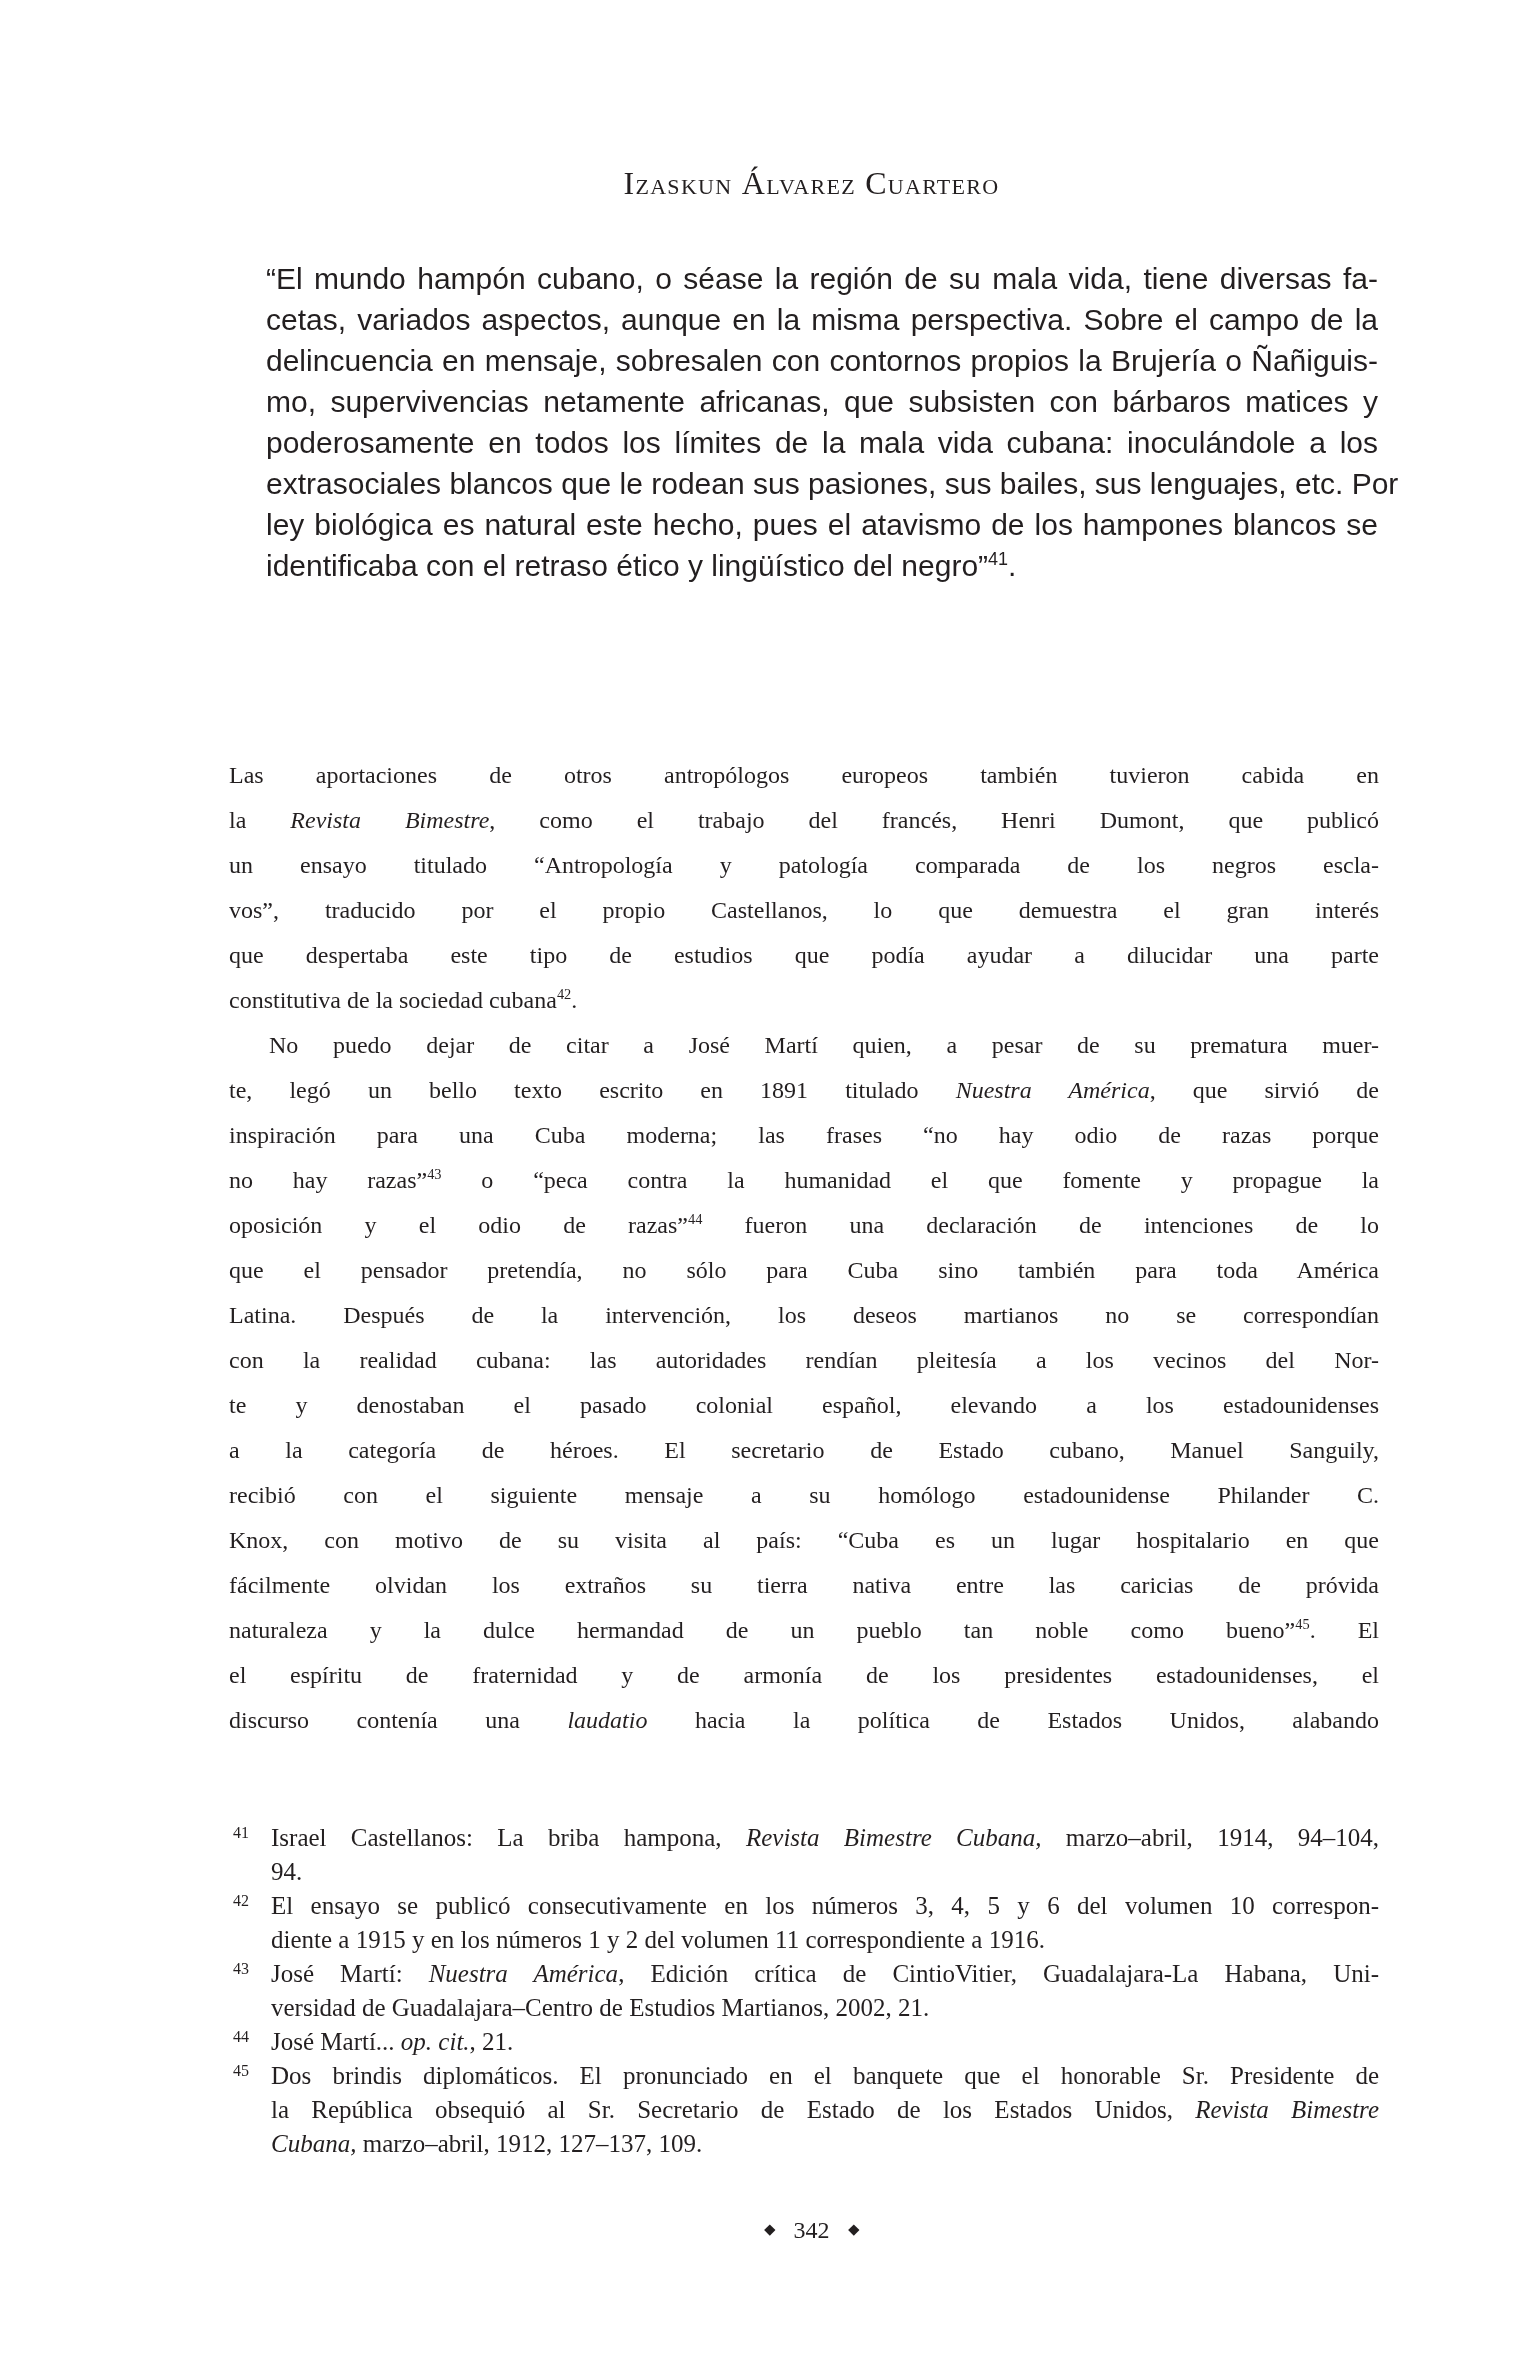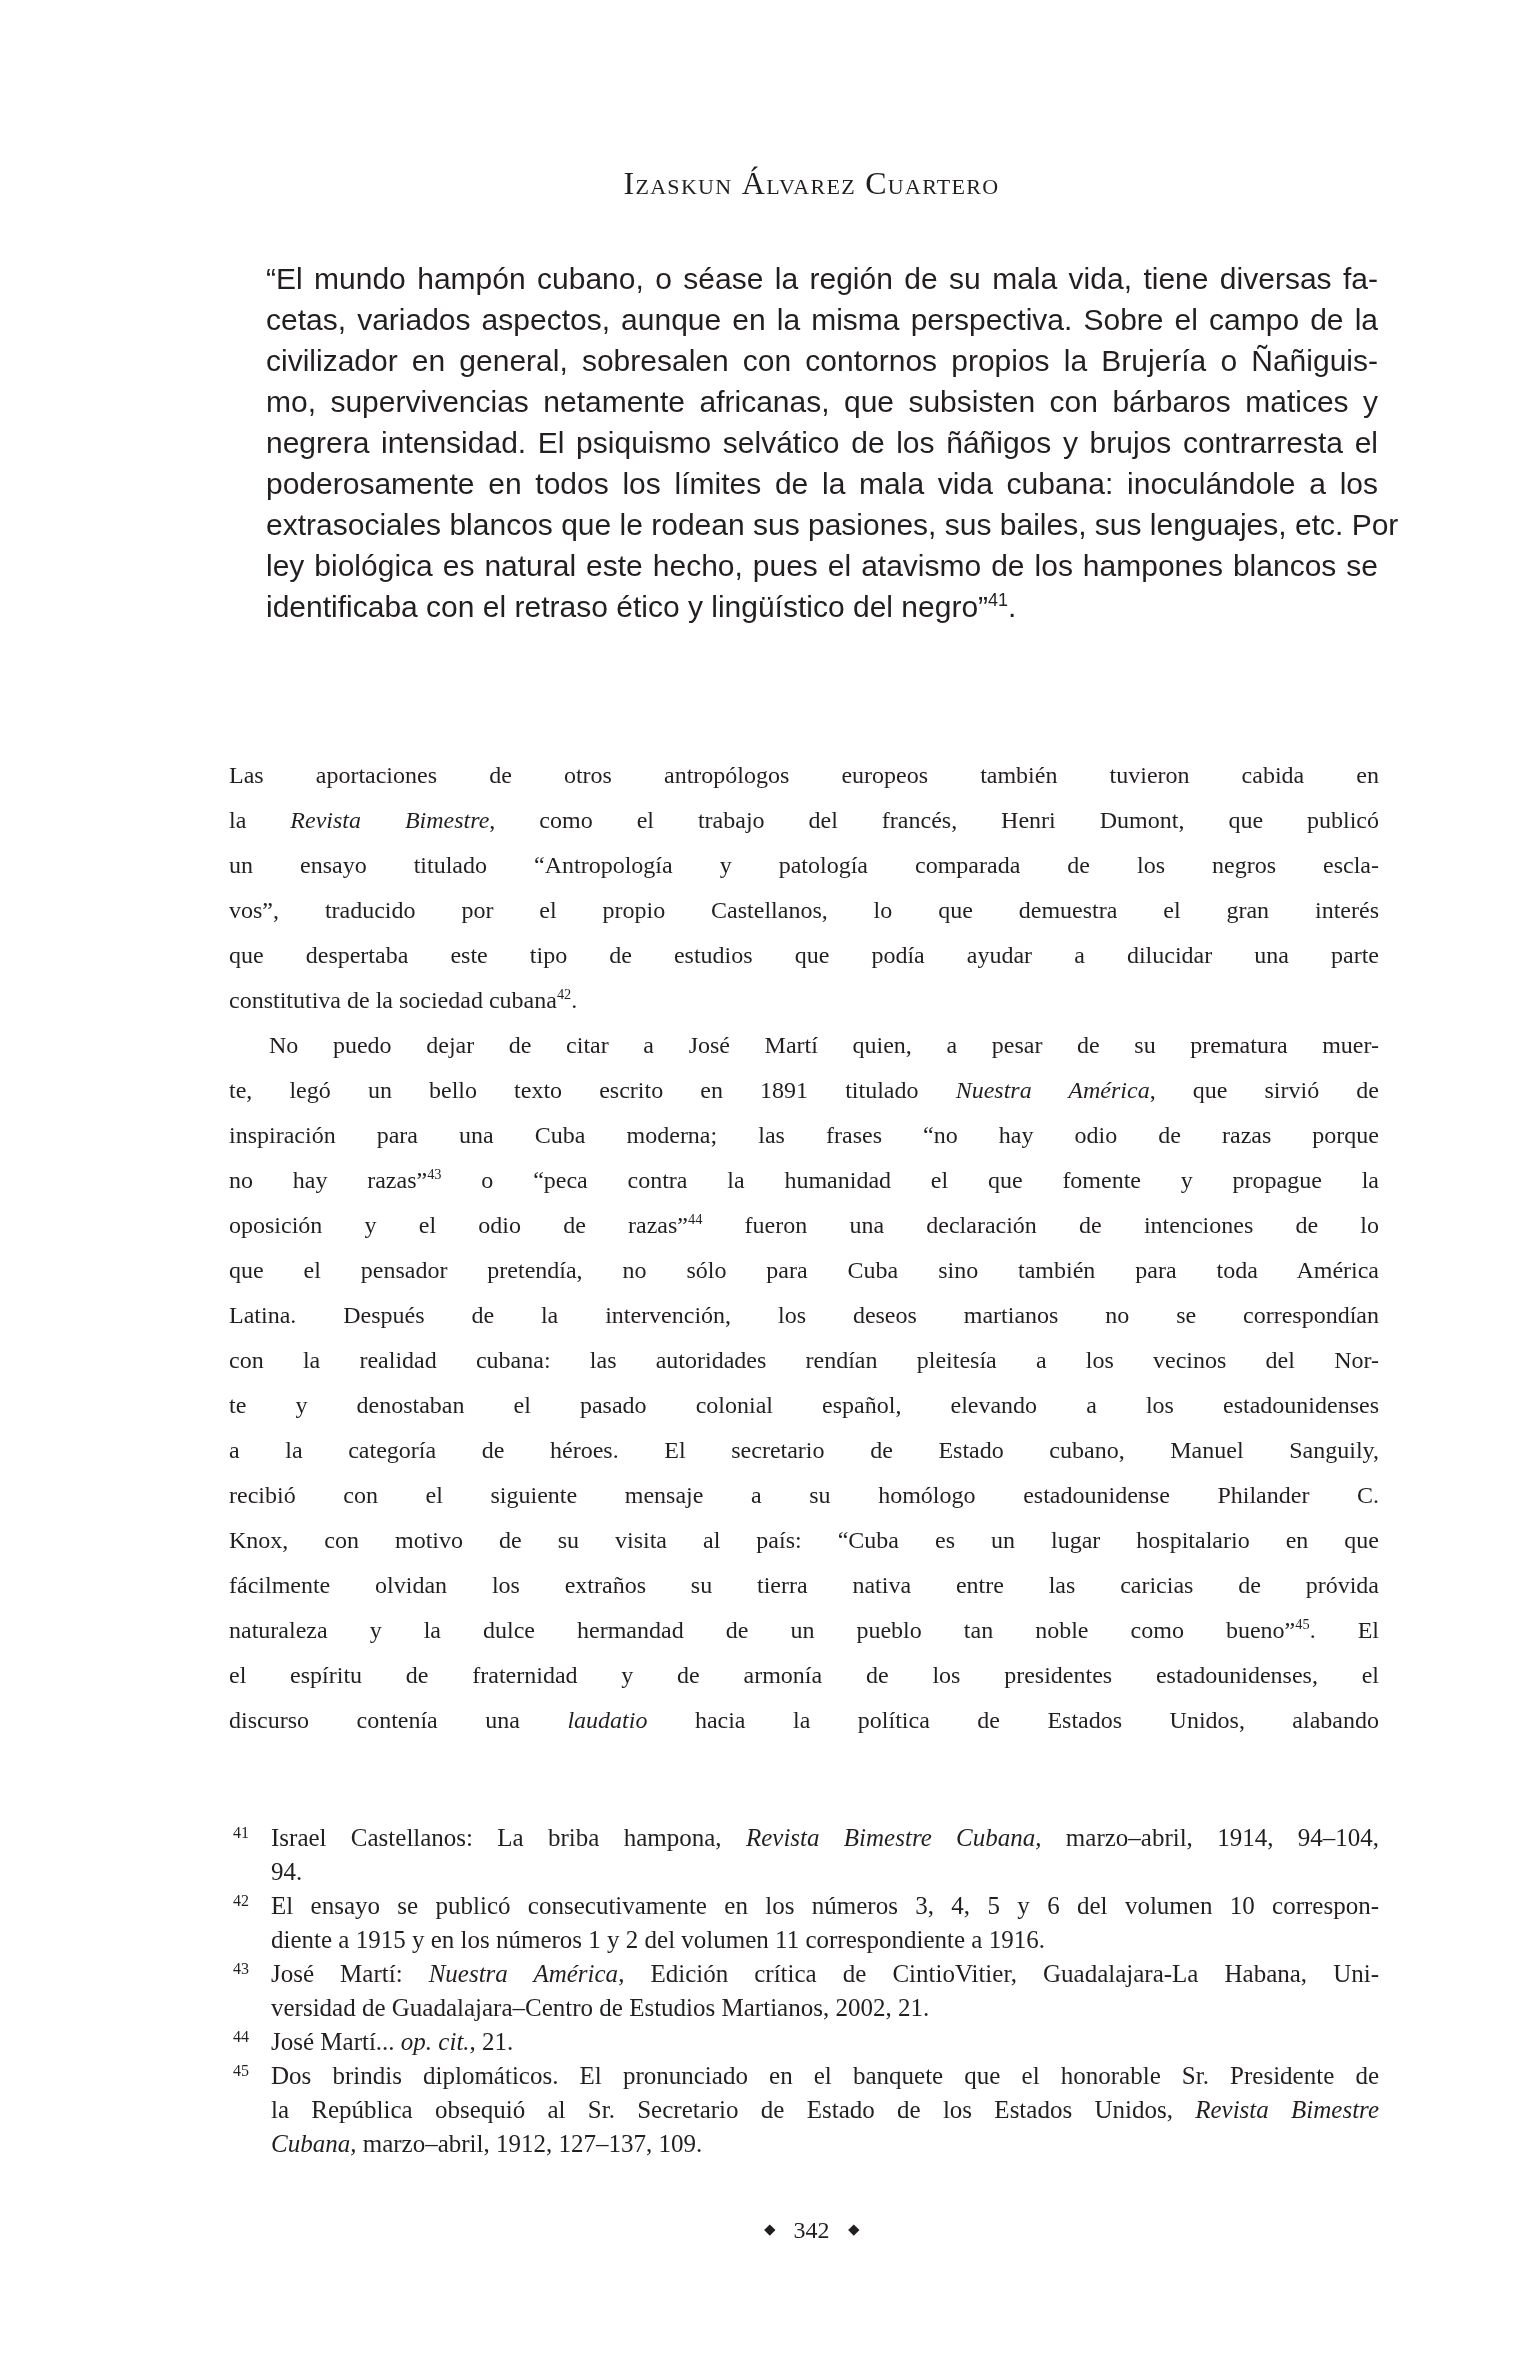--- a/index.html
+++ b/index.html
@@ -29,23 +29,22 @@
 </head>
 <body>
 
 <div class="page">
 
   <div class="running-head">Izaskun Álvarez Cuartero</div>
 
   <div class="blockquote">
     <span class="ln">“El mundo hampón cubano, o séase la región de su mala vida, tiene diversas fa-</span>
     <span class="ln">cetas, variados aspectos, aunque en la misma perspectiva. Sobre el campo de la</span>
-    <span class="ln">civilizador en general, sobresalen con contornos propios la Brujería o Ñañiguis-</span>
+    <span class="ln">delincuencia en mensaje, sobresalen con contornos propios la Brujería o Ñañiguis-</span>
     <span class="ln">mo, supervivencias netamente africanas, que subsisten con bárbaros matices y</span>
-    <span class="ln">negrera intensidad. El psiquismo selvático de los ñáñigos y brujos contrarresta el</span>
     <span class="ln">poderosamente en todos los límites de la mala vida cubana: inoculándole a los</span>
     <span class="ln">extrasociales blancos que le rodean sus pasiones, sus bailes, sus lenguajes, etc. Por</span>
     <span class="ln">ley biológica es natural este hecho, pues el atavismo de los hampones blancos se</span>
     <span class="ln last"><span>identificaba con el retraso ético y lingüístico del negro”</span><sup>41</sup><span>.</span></span>
   </div>
 
   <div class="body">
     <div class="para">
       <span class="ln">Las aportaciones de otros antropólogos europeos también tuvieron cabida en</span>
       <span class="ln"><span>la </span><i>Revista Bimestre</i><span>, como el trabajo del francés, Henri Dumont, que publicó</span></span>

